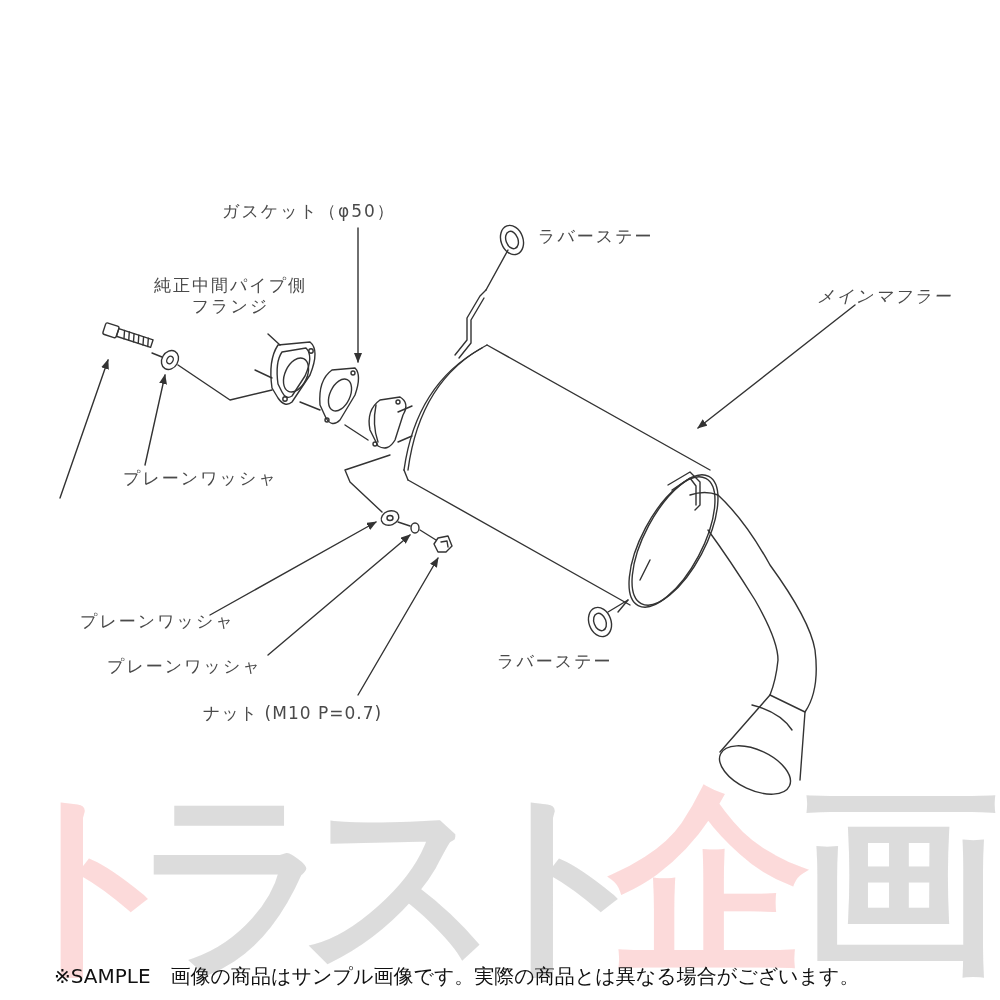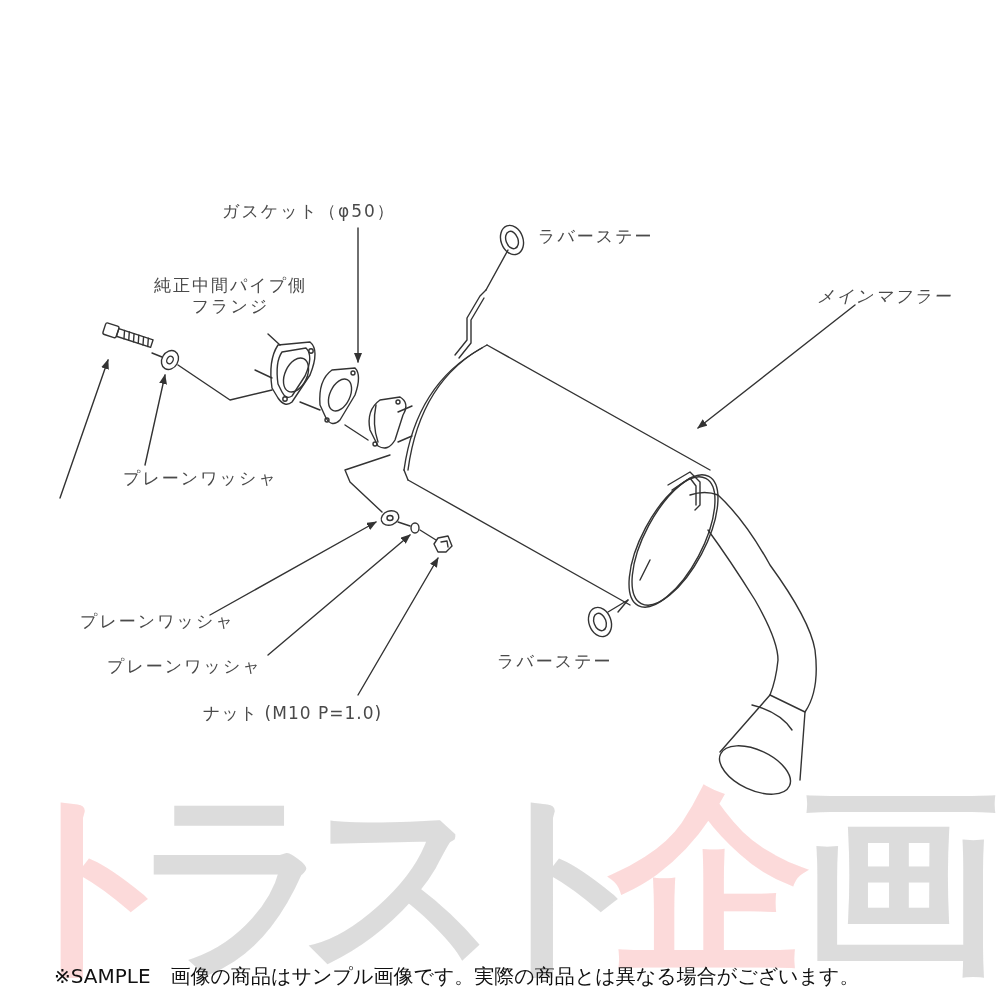--- a/index.html
+++ b/index.html
@@ -145,17 +145,17 @@
   <div class="label" style="left:222px;top:201px;">ガスケット（φ50）</div>
   <div class="label center" style="left:138px;top:275px;width:185px;">
     <div>純正中間パイプ側</div>
     <div>フランジ</div>
   </div>
   <div class="label" style="left:538px;top:226px;">ラバーステー</div>
   <div class="label" style="left:817px;top:286px;font-style:italic;">メインマフラー</div>
   <div class="label" style="left:123px;top:468px;">プレーンワッシャ</div>
   <div class="label" style="left:80px;top:611px;">プレーンワッシャ</div>
   <div class="label" style="left:107px;top:656px;">プレーンワッシャ</div>
-  <div class="label" style="left:203px;top:703px;letter-spacing:1px;">ナット (M10 P=1.0)</div>
+  <div class="label" style="left:203px;top:703px;letter-spacing:1px;">ナット (M10 P=0.7)</div>
   <div class="label" style="left:497px;top:651px;">ラバーステー</div>
 
   <div class="footer">※SAMPLE　画像の商品はサンプル画像です。実際の商品とは異なる場合がございます。</div>
 </div>
 
 </body></html>

